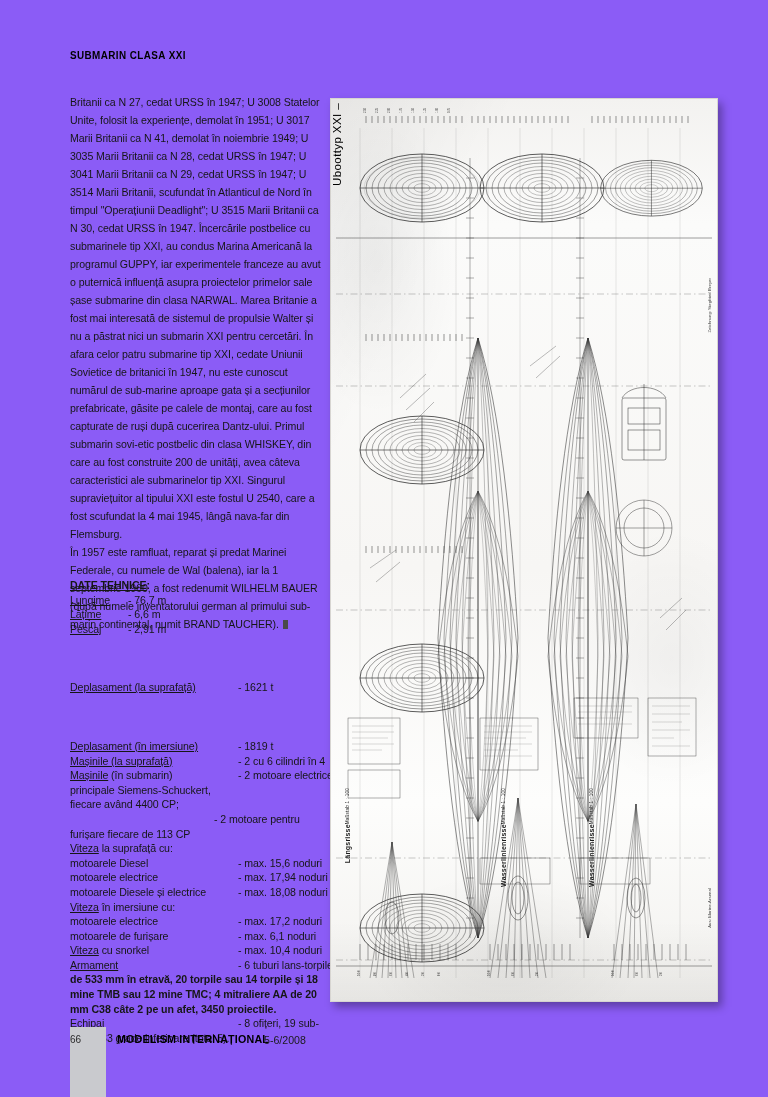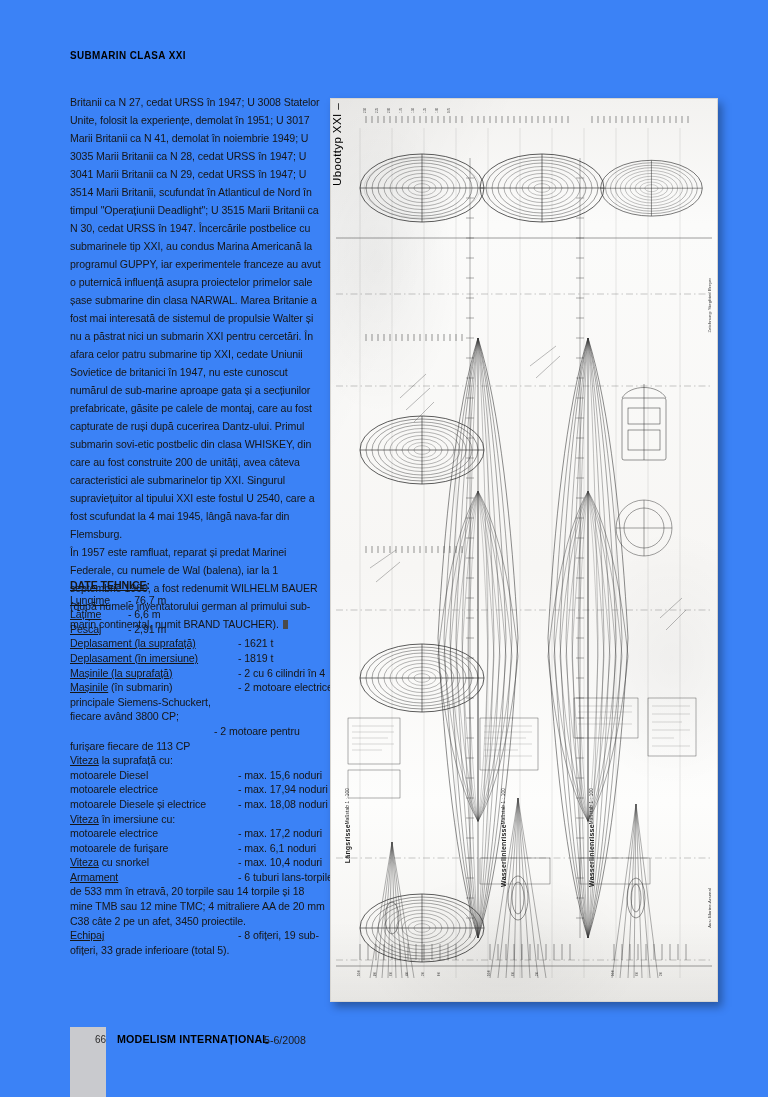--- a/index.html
+++ b/index.html
@@ -15,21 +15,21 @@
     overflow: hidden;
     font-family: "Liberation Sans", sans-serif;
     color: #1b1b1b;
     -webkit-font-smoothing: antialiased;
   }
 
   
   #page {
     position: absolute;
     inset: 0;
-    background: #3b82f6;
+    background: #8b5cf6;
   }
 
   
   .article-title {
     position: absolute;
     left: 70px;
     top: 49px;
     font-size: 10.5px;
     font-weight: bold;
     letter-spacing: .45px;
@@ -77,42 +77,42 @@
   }
   .tech-head {
     font-weight: bold;
     margin-bottom: 0;
   }
   .tech-head .u { text-decoration: underline; }
   .tech-line {
     white-space: nowrap;
     display: block;
   }
-  .tech-line.wrap { white-space: normal; }
+  .tech-line.wrap { white-space: normal; font-weight: bold; }
   .u { text-decoration: underline; }
   .lbl-w1 { display: inline-block; width: 58px; text-decoration: underline; }
-  .lbl-w2 { display: inline-block; width: 168px; }
+  .lbl-w2 { display: inline-block; width: 168px; margin-top: 44px; }
   .lbl-w3 { display: inline-block; width: 168px; }
   .val { display: inline-block; }
 
   
   .footer-pagebox {
     position: absolute;
     left: 70px;
     top: 1027px;
     width: 36px;
     height: 70px;
     background: #c9cace;
   }
   .footer-pagenum {
     position: absolute;
     left: 70px;
     top: 1034px;
     width: 36px;
-    text-align: right;
+    text-align: left;
     font-size: 10px;
     color: #2b2b2b;
   }
   .footer-title {
     position: absolute;
     left: 117px;
     top: 1033px;
     font-size: 11.5px;
     font-weight: bold;
     letter-spacing: .2px;
@@ -233,21 +233,21 @@
     <span class="tech-line"><span class="lbl-w2 u">Deplasament (la suprafață)</span><span class="val">- 1621 t</span></span>
 
     <span class="tech-line"><span class="lbl-w2 u">Deplasament (în imersiune)</span><span class="val">- 1819 t</span></span>
 
     <span class="tech-line"><span class="lbl-w3 u">Mașinile (la suprafață)</span><span class="val">- 2 cu 6 cilindri în 4</span></span>
 
 
     <span class="tech-line"><span class="lbl-w3"><span class="u">Mașinile</span><span> (în submarin)</span></span><span class="val">- 2 motoare electrice</span></span>
 
     <span class="tech-line">principale Siemens-Schuckert,</span>
-    <span class="tech-line">fiecare având 3800 CP;</span>
+    <span class="tech-line">fiecare având 4400 CP;</span>
     <span class="tech-line" style="padding-left:144px">- 2 motoare pentru</span>
     <span class="tech-line">furișare fiecare de 113 CP</span>
 
     <span class="tech-line"><span class="u">Viteza</span><span> la suprafață cu:</span></span>
 
     <span class="tech-line"><span class="lbl-w3">motoarele Diesel</span><span class="val">- max. 15,6 noduri</span></span>
 
     <span class="tech-line"><span class="lbl-w3">motoarele electrice</span><span class="val">- max. 17,94 noduri</span></span>
 
     <span class="tech-line"><span class="lbl-w3">motoarele Diesele și electrice</span><span class="val">- max. 18,08 noduri</span></span>

